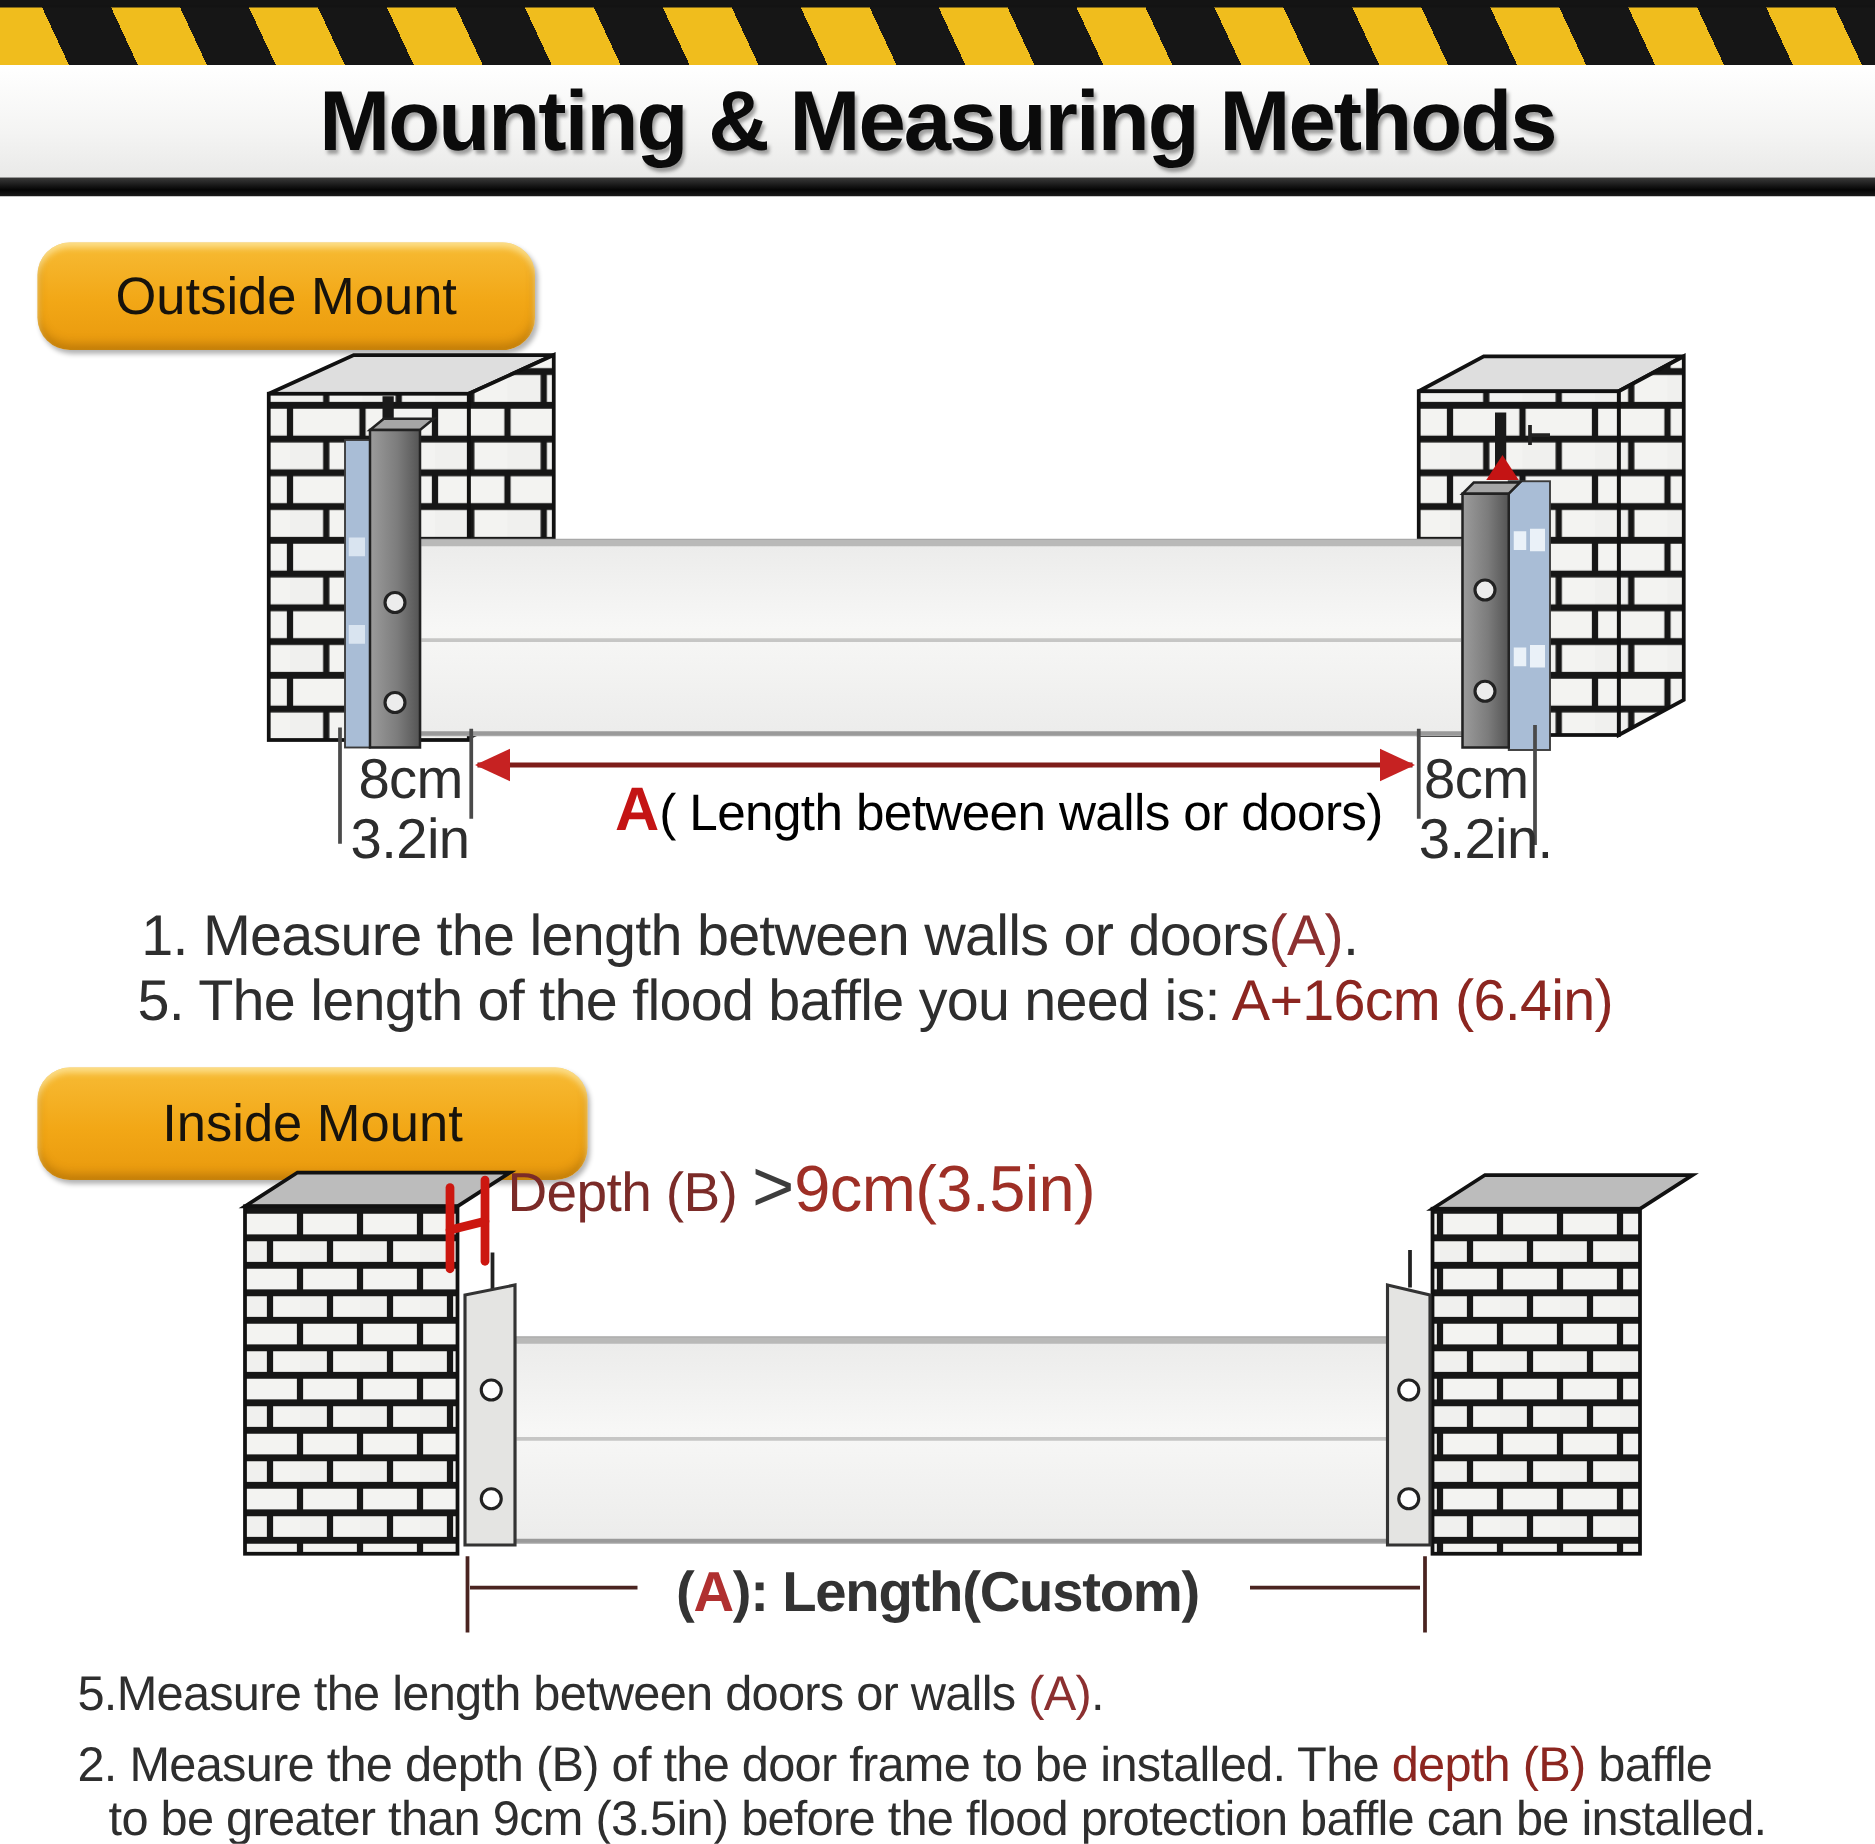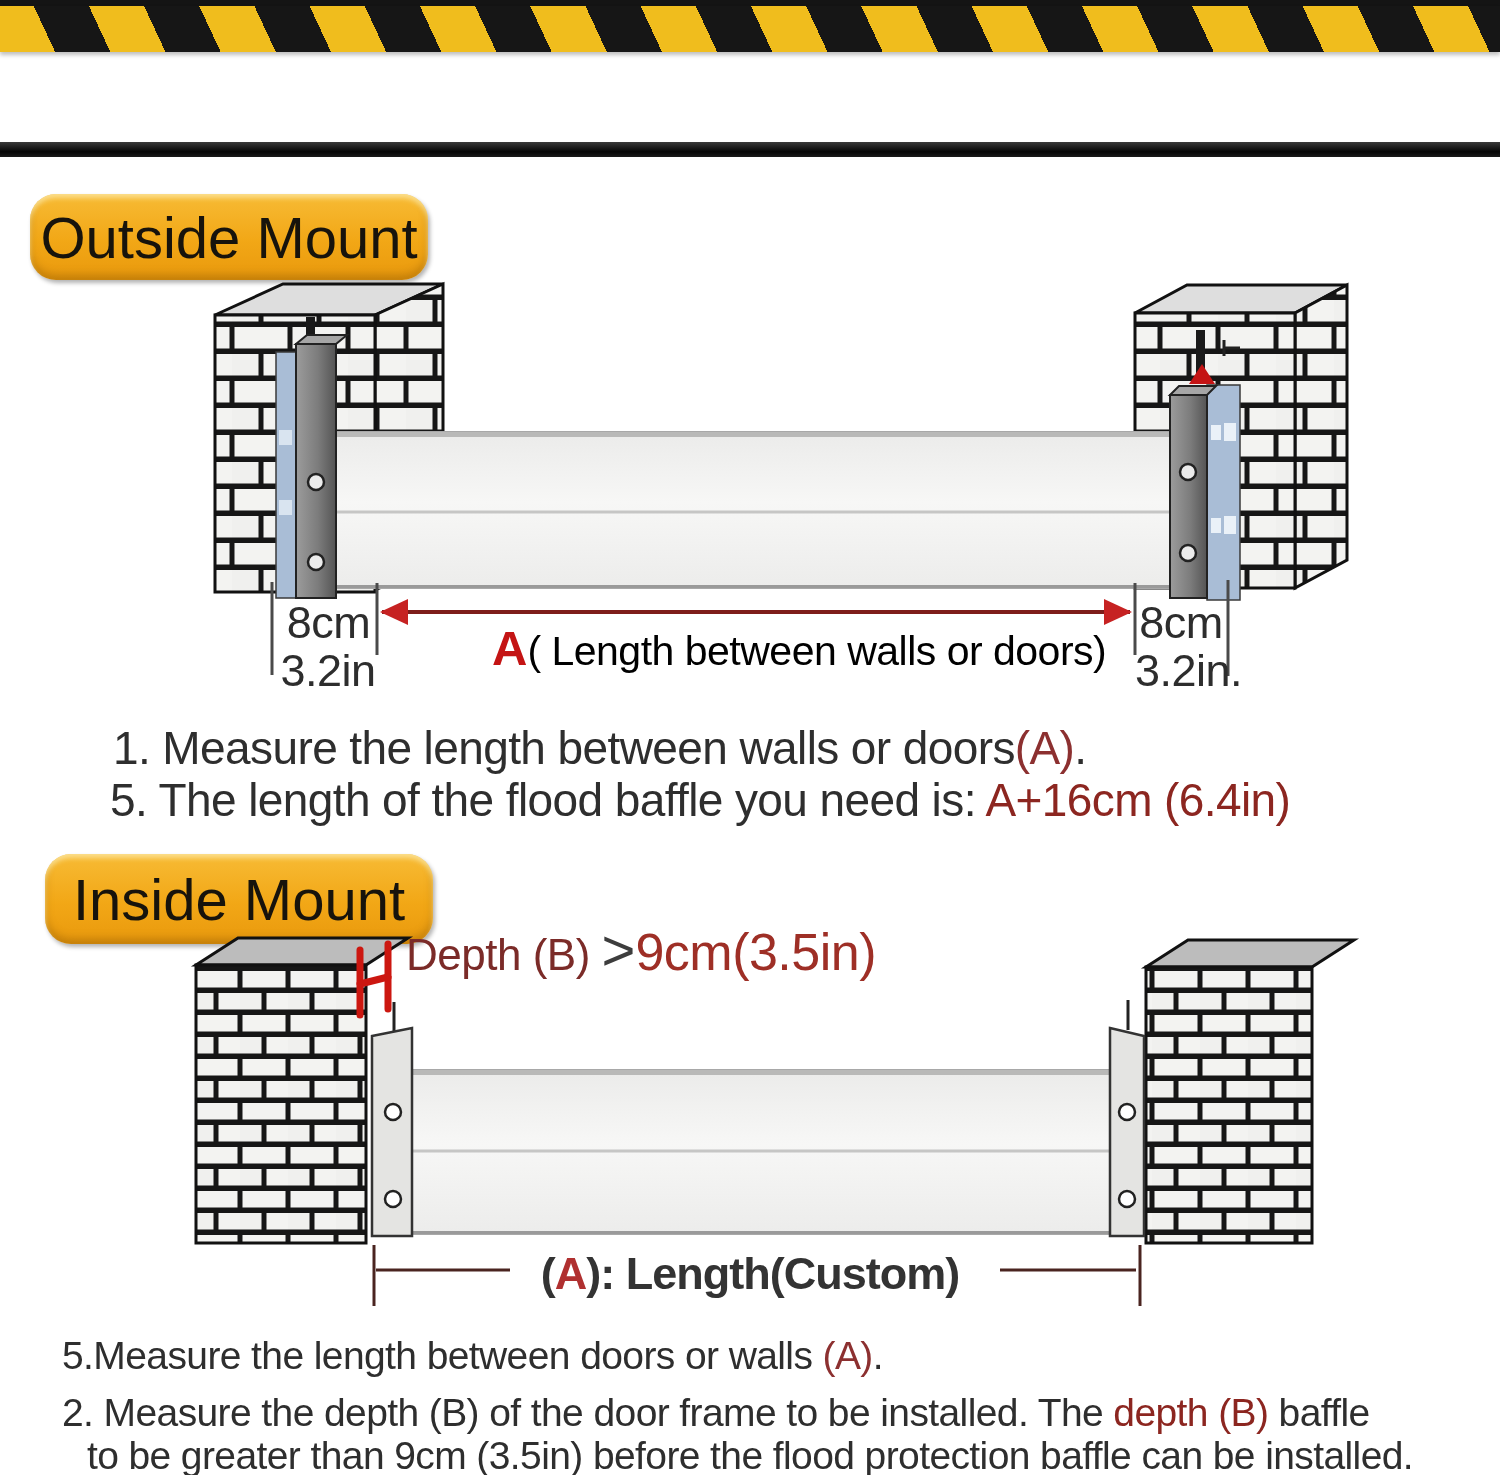--- a/index.html
+++ b/index.html
@@ -32,24 +32,24 @@
     text-shadow:-1px -1px 0 rgba(255,255,255,.65), 2px 3px 3px rgba(0,0,0,.35);
     white-space:nowrap;
   }
 
   
   .mount-label{
     background:linear-gradient(180deg,#f7bb35 0%, var(--label-yellow,#f2a716) 55%, #e9990d 100%);
     border-radius:26px;
     box-shadow:inset 0 4px 5px rgba(255,236,170,.75), inset 0 -5px 8px rgba(130,80,0,.38), 2px 3px 4px rgba(0,0,0,.3);
     display:flex;align-items:center;justify-content:center;
-    font-size:58px;color:#17130c;letter-spacing:0px;white-space:nowrap;
+    font-size:42px;color:#17130c;letter-spacing:0px;white-space:nowrap;
   }
   #outside-label{left:30px;top:194px;width:398px;height:86px;}
-  #inside-label{left:45px;top:854px;width:388px;height:90px;}
+  #inside-label{left:30px;top:854px;width:440px;height:90px;}
 
   
   .dim{font-size:45px;color:#2d2d2d;text-align:center;letter-spacing:-0.5px;white-space:nowrap;}
   .span-label{white-space:nowrap;}
   .span-label .bigA{font-size:49px;font-weight:700;color:var(--accent-red,#c41414);}
   .span-label .txt{font-size:41px;color:#000000;letter-spacing:-0.5px;}
 
   #depth-label{white-space:nowrap;}
   #depth-label .d1{font-size:44px;color:var(--depth-maroon,#7b2b28);letter-spacing:-0.5px;}
   #depth-label .gt{font-size:58px;color:#3d3d3d;}
@@ -65,20 +65,23 @@
   .step-sm{font-size:39px;}
 
   svg{position:absolute;left:0;display:block;}
 </style>
 </head>
 <body>
 
 <div id="banner" class="abs">
   <div class="topbar"></div>
   <div class="stripes"></div>
+  <div class="titleband">
+    <span id="page-title">Mounting &amp; Measuring Methods</span>
+  </div>
   <div class="darkbar"></div>
 </div>
 
 <div id="outside-label" class="abs mount-label">
   <span>Outside Mount</span>
 </div>
 <div id="inside-label" class="abs mount-label">
   <span>Inside Mount</span>
 </div>
 

